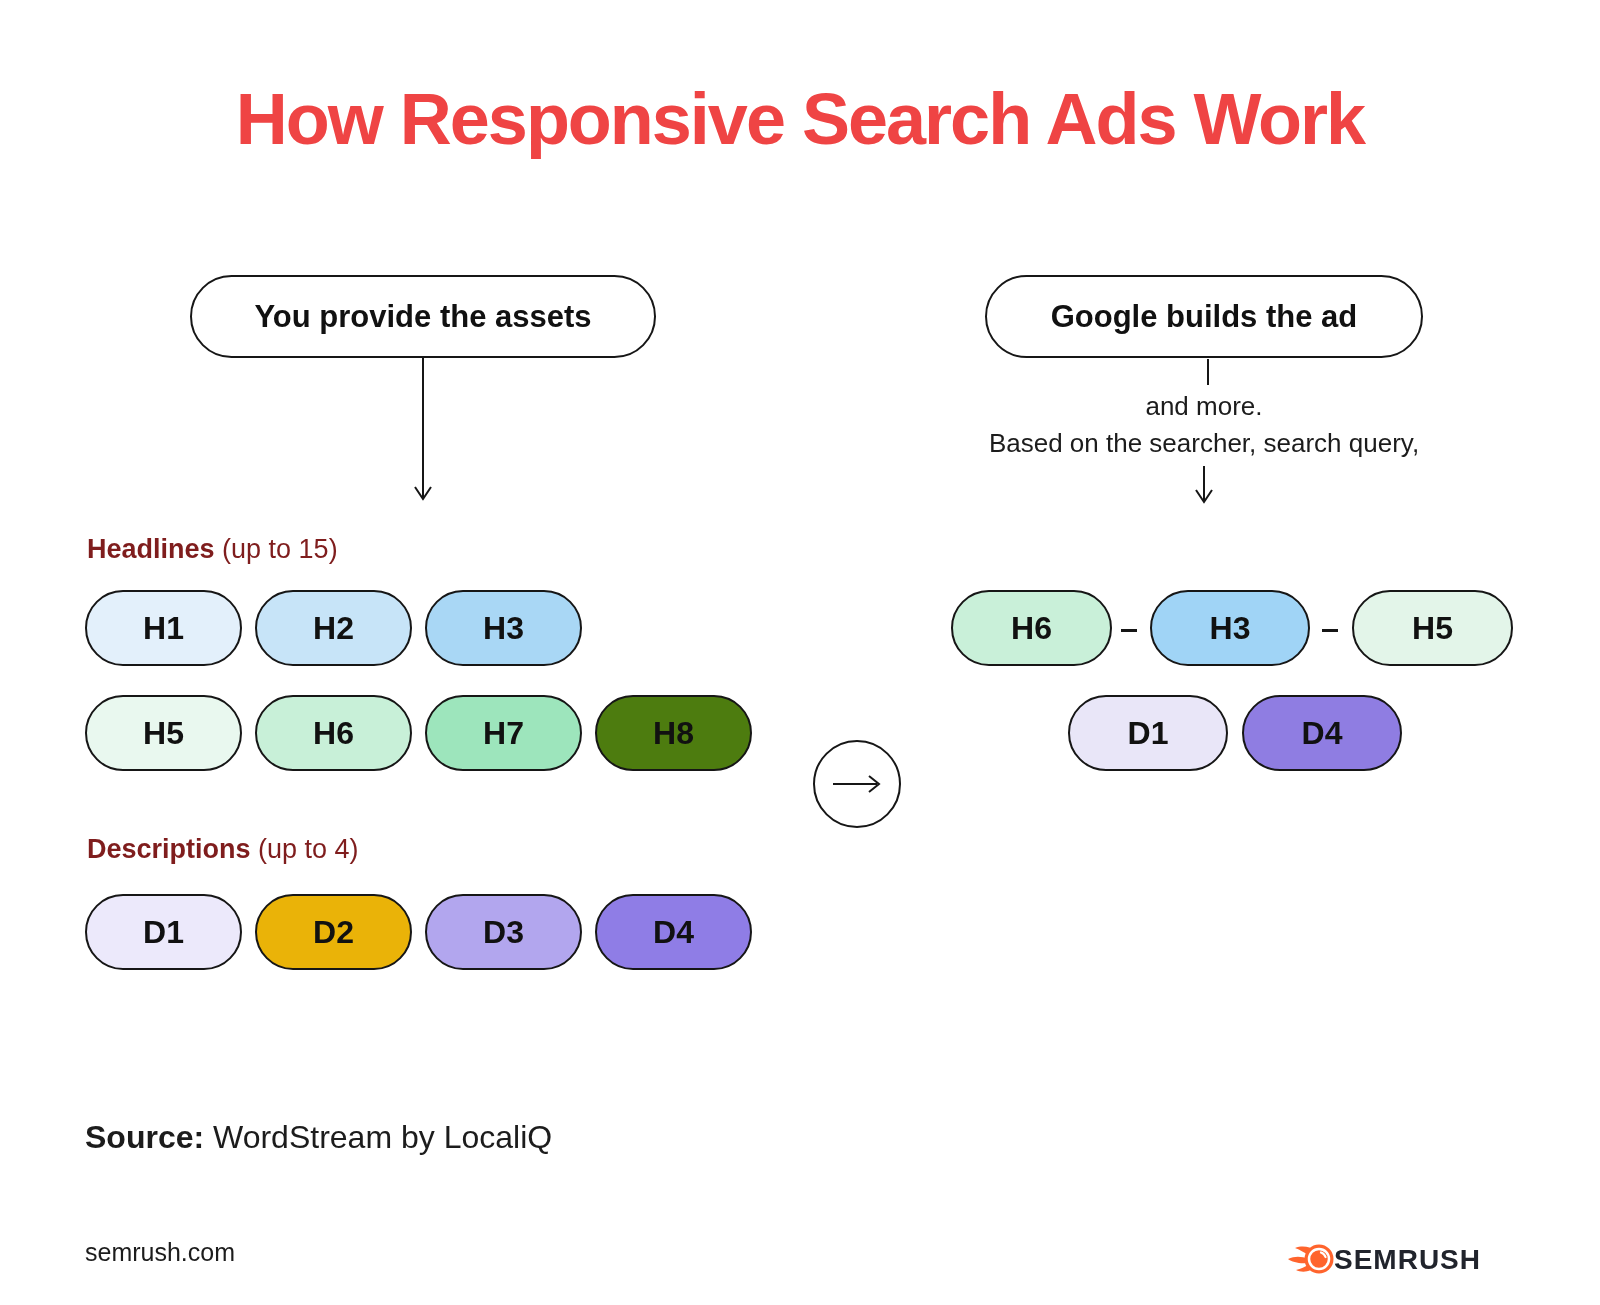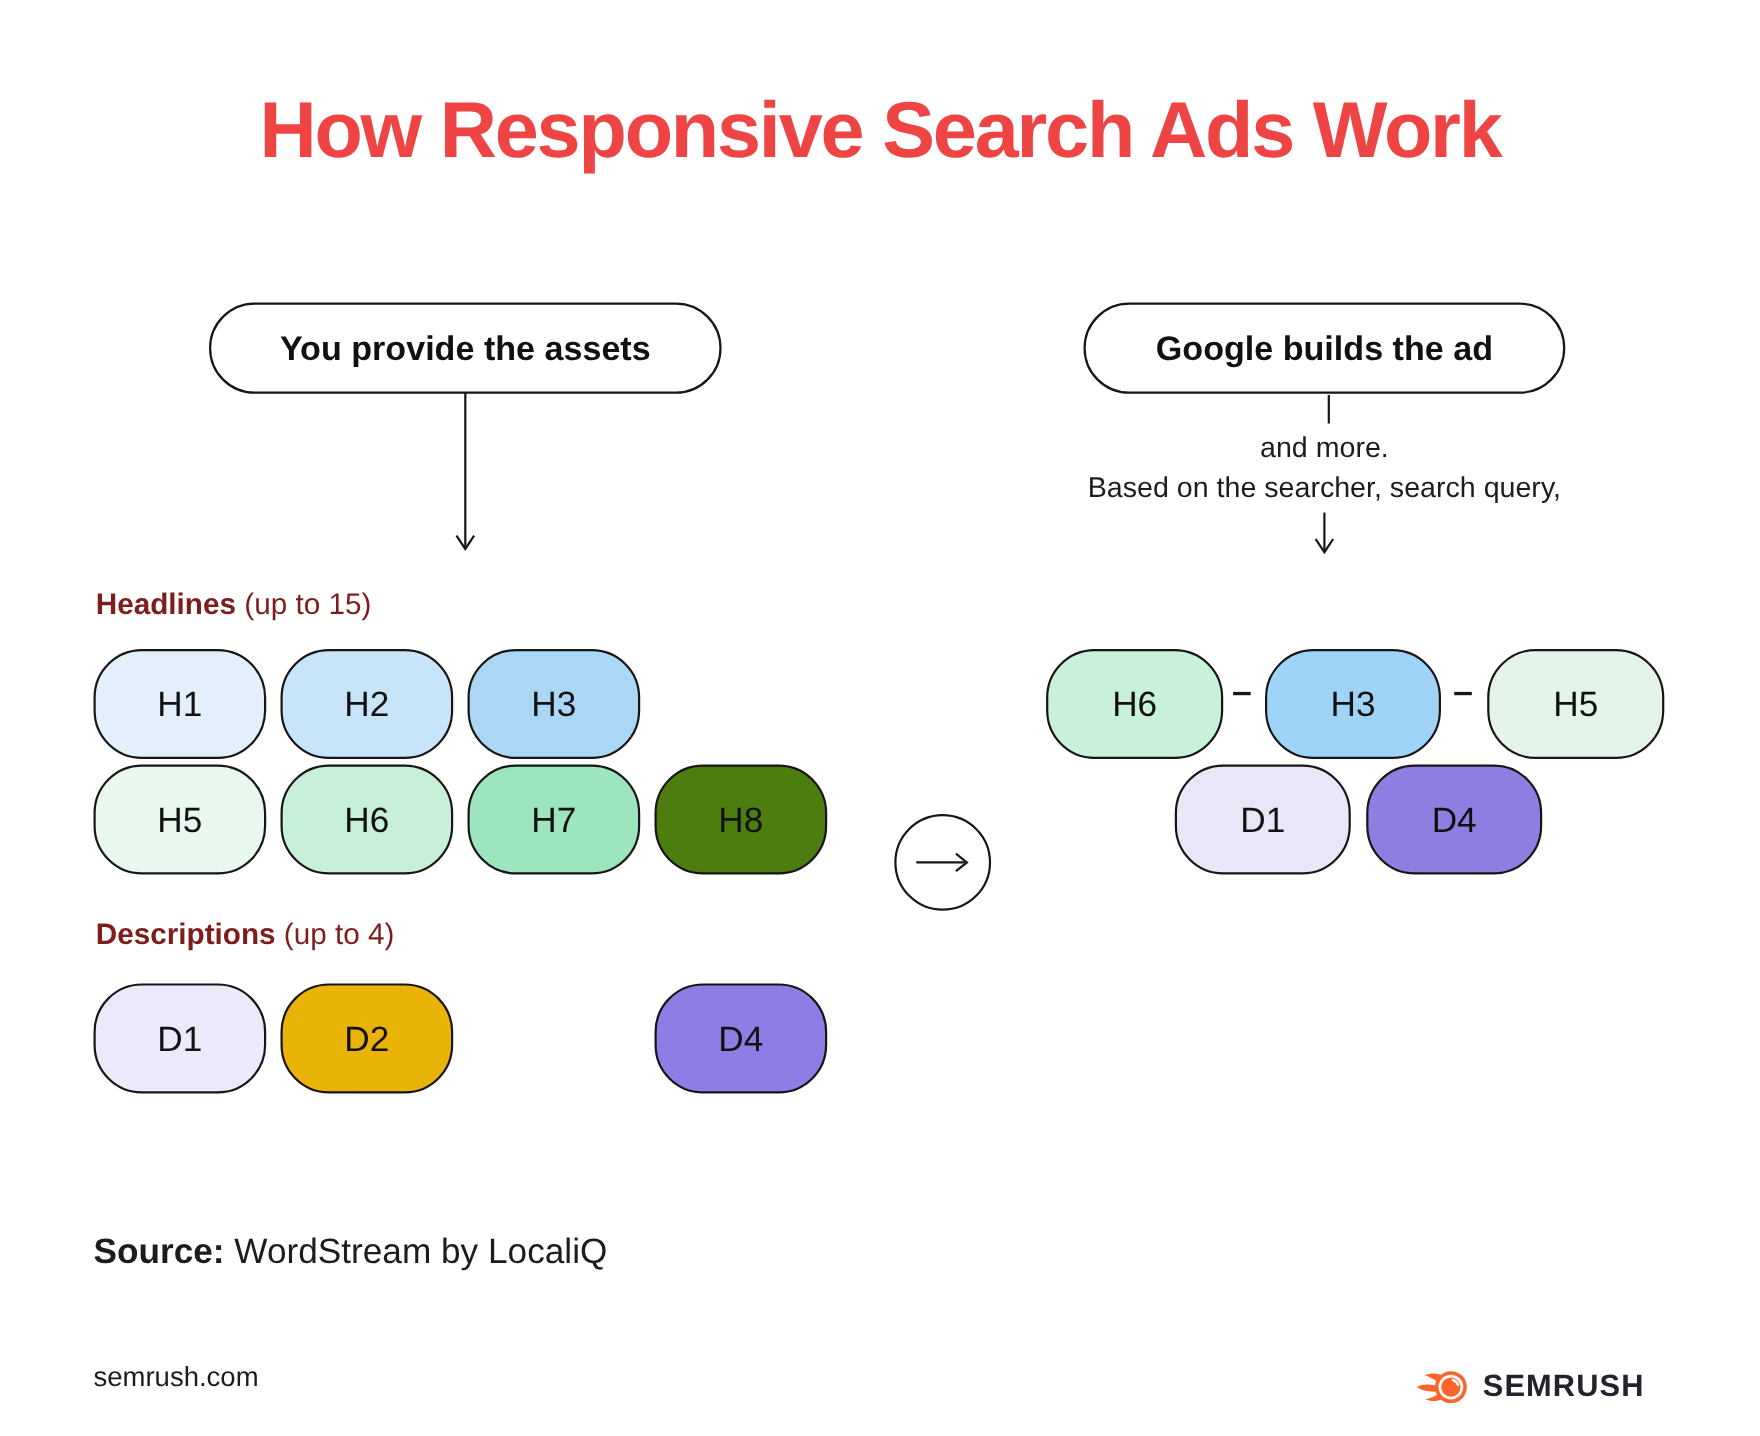--- a/index.html
+++ b/index.html
@@ -20,25 +20,25 @@
   }
   .outline-pill {
     position:absolute; height:83px;
     background:#ffffff;
     border:2px solid #161616;
     border-radius:42px;
     display:flex; align-items:center; justify-content:center;
     font-size:31px; font-weight:700; color:#111111;
   }
   .pill {
-    position:absolute; height:100px;
+    position:absolute; height:76px;
     border:2px solid #161616;
     border-radius:44px;
     display:flex; align-items:center; justify-content:center;
-    font-size:32px; font-weight:400; color:#111111;
+    font-size:32px; font-weight:700; color:#111111;
   }
   .section-label {
     position:absolute;
     font-size:27px; color:#7f1d1d;
   }
   .section-label b { font-weight:700; }
   .subtext {
     position:absolute; left:954px; top:388px; width:500px;
     text-align:center; font-size:26px; line-height:37px; color:#1c1c1c;
   }
@@ -59,21 +59,21 @@
     position:absolute; left:85px; top:1119px;
     font-size:32px; color:#1c1c1c;
   }
   .source-line b { font-weight:700; }
   .footer-site {
     position:absolute; left:85px; top:1238px;
     font-size:25px; color:#1c1c1c;
   }
   .brand-lockup {
     position:absolute; left:1288px; top:1244px; height:32px;
-    display:flex; align-items:flex-end; gap:14px;
+    display:flex; align-items:flex-start; 
   }
   .brand-text {
     font-size:28px; font-weight:800; letter-spacing:1px; color:#21242c;
   }
 </style>
 </head>
 <body>
 
 <div class="canvas">
 
@@ -112,20 +112,21 @@
   <div class="pill" style="left: 255px; top: 695px; width: 157px; background-color: rgb(200, 240, 216);">H6</div>
   <div class="pill" style="left: 425px; top: 695px; width: 157px; background-color: rgb(157, 229, 188);">H7</div>
   <div class="pill" style="left: 595px; top: 695px; width: 157px; background-color: #4d7c0f;">H8</div>
 
   <div class="section-label" style="left:87px; top:834px;">
     <b>Descriptions</b><span> (up to 4)</span>
   </div>
 
   <div class="pill" style="left: 85px; top: 894px; width: 157px; background-color: rgb(236, 233, 251);">D1</div>
   <div class="pill" style="left: 255px; top: 894px; width: 157px; background-color: #eab308;">D2</div>
+  <div class="pill" style="left: 425px; top: 894px; width: 157px; background-color: rgb(178, 166, 238);">D3</div>
   <div class="pill" style="left: 595px; top: 894px; width: 157px; background-color: rgb(143, 125, 230);">D4</div>
 
   <div class="transfer-circle">
     <svg width="56" height="24" style="overflow:visible;">
       <line x1="4" y1="12" x2="48" y2="12" stroke="#161616" stroke-width="2"></line>
       <path d="M40 4 L50 12 L40 20" fill="none" stroke="#161616" stroke-width="2"></path>
     </svg>
   </div>
 
   <div class="pill" style="left: 951px; top: 590px; width: 161px; background-color: rgb(201, 240, 217);">H6</div>

